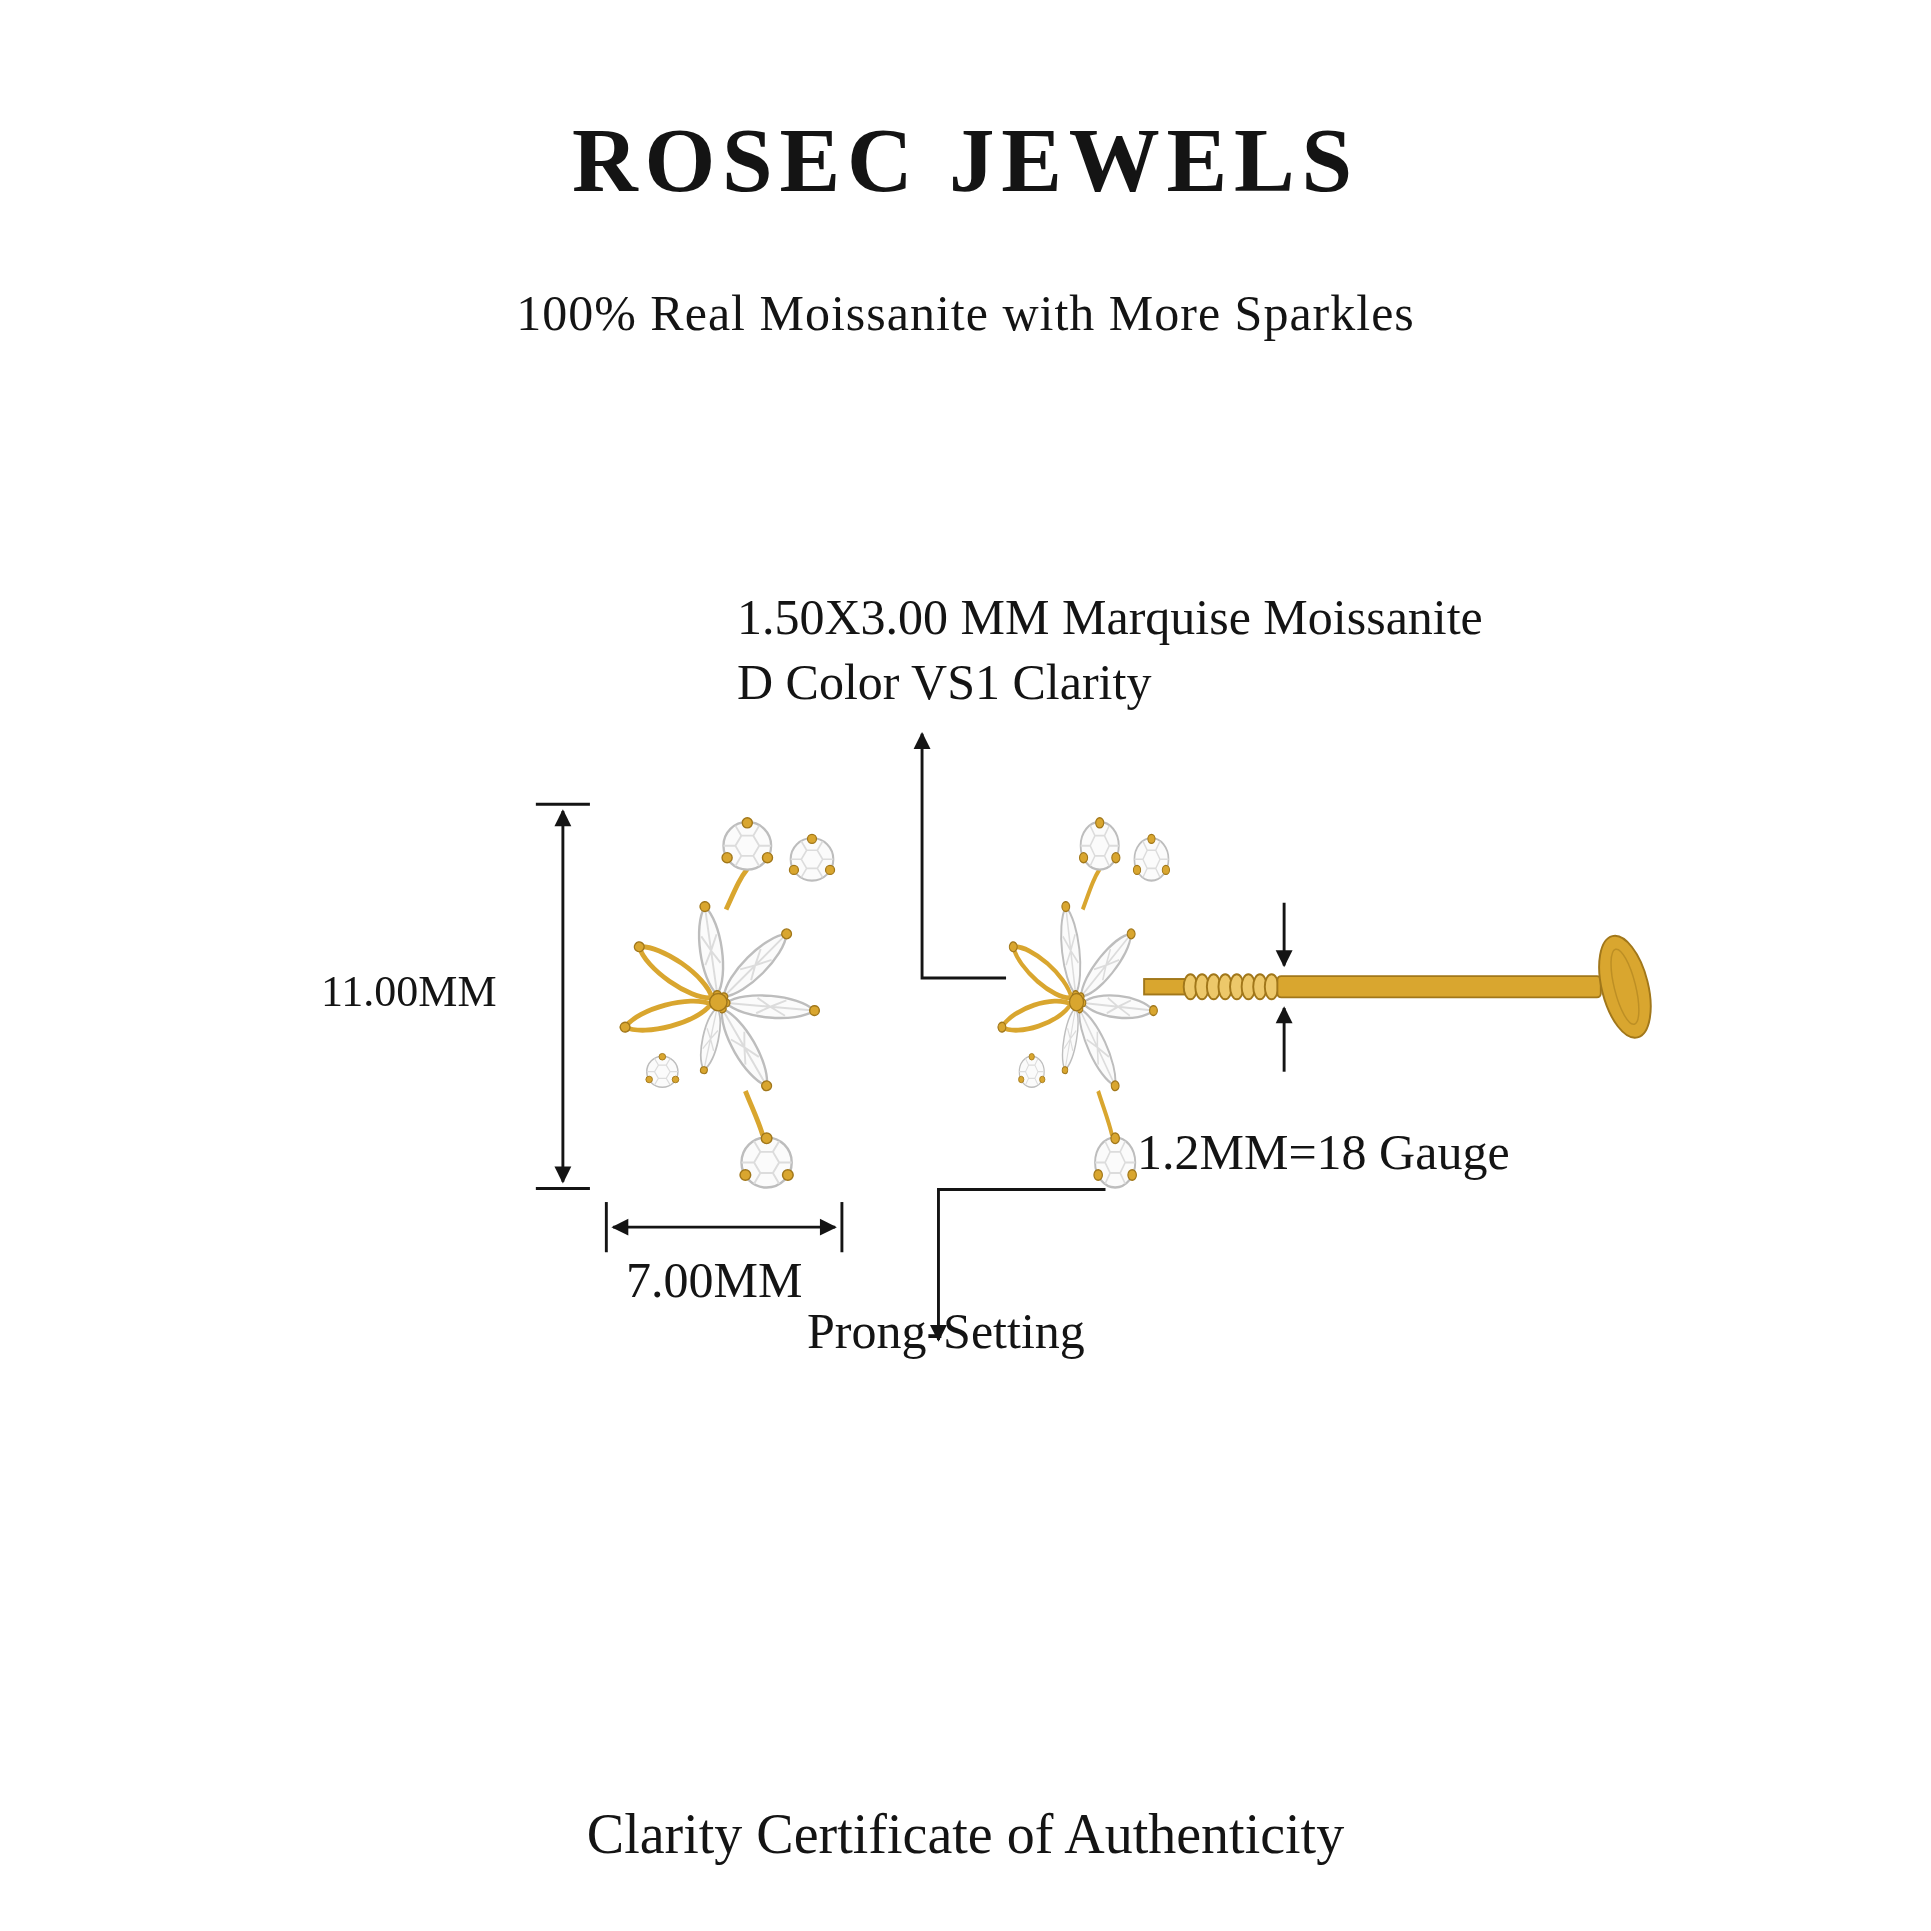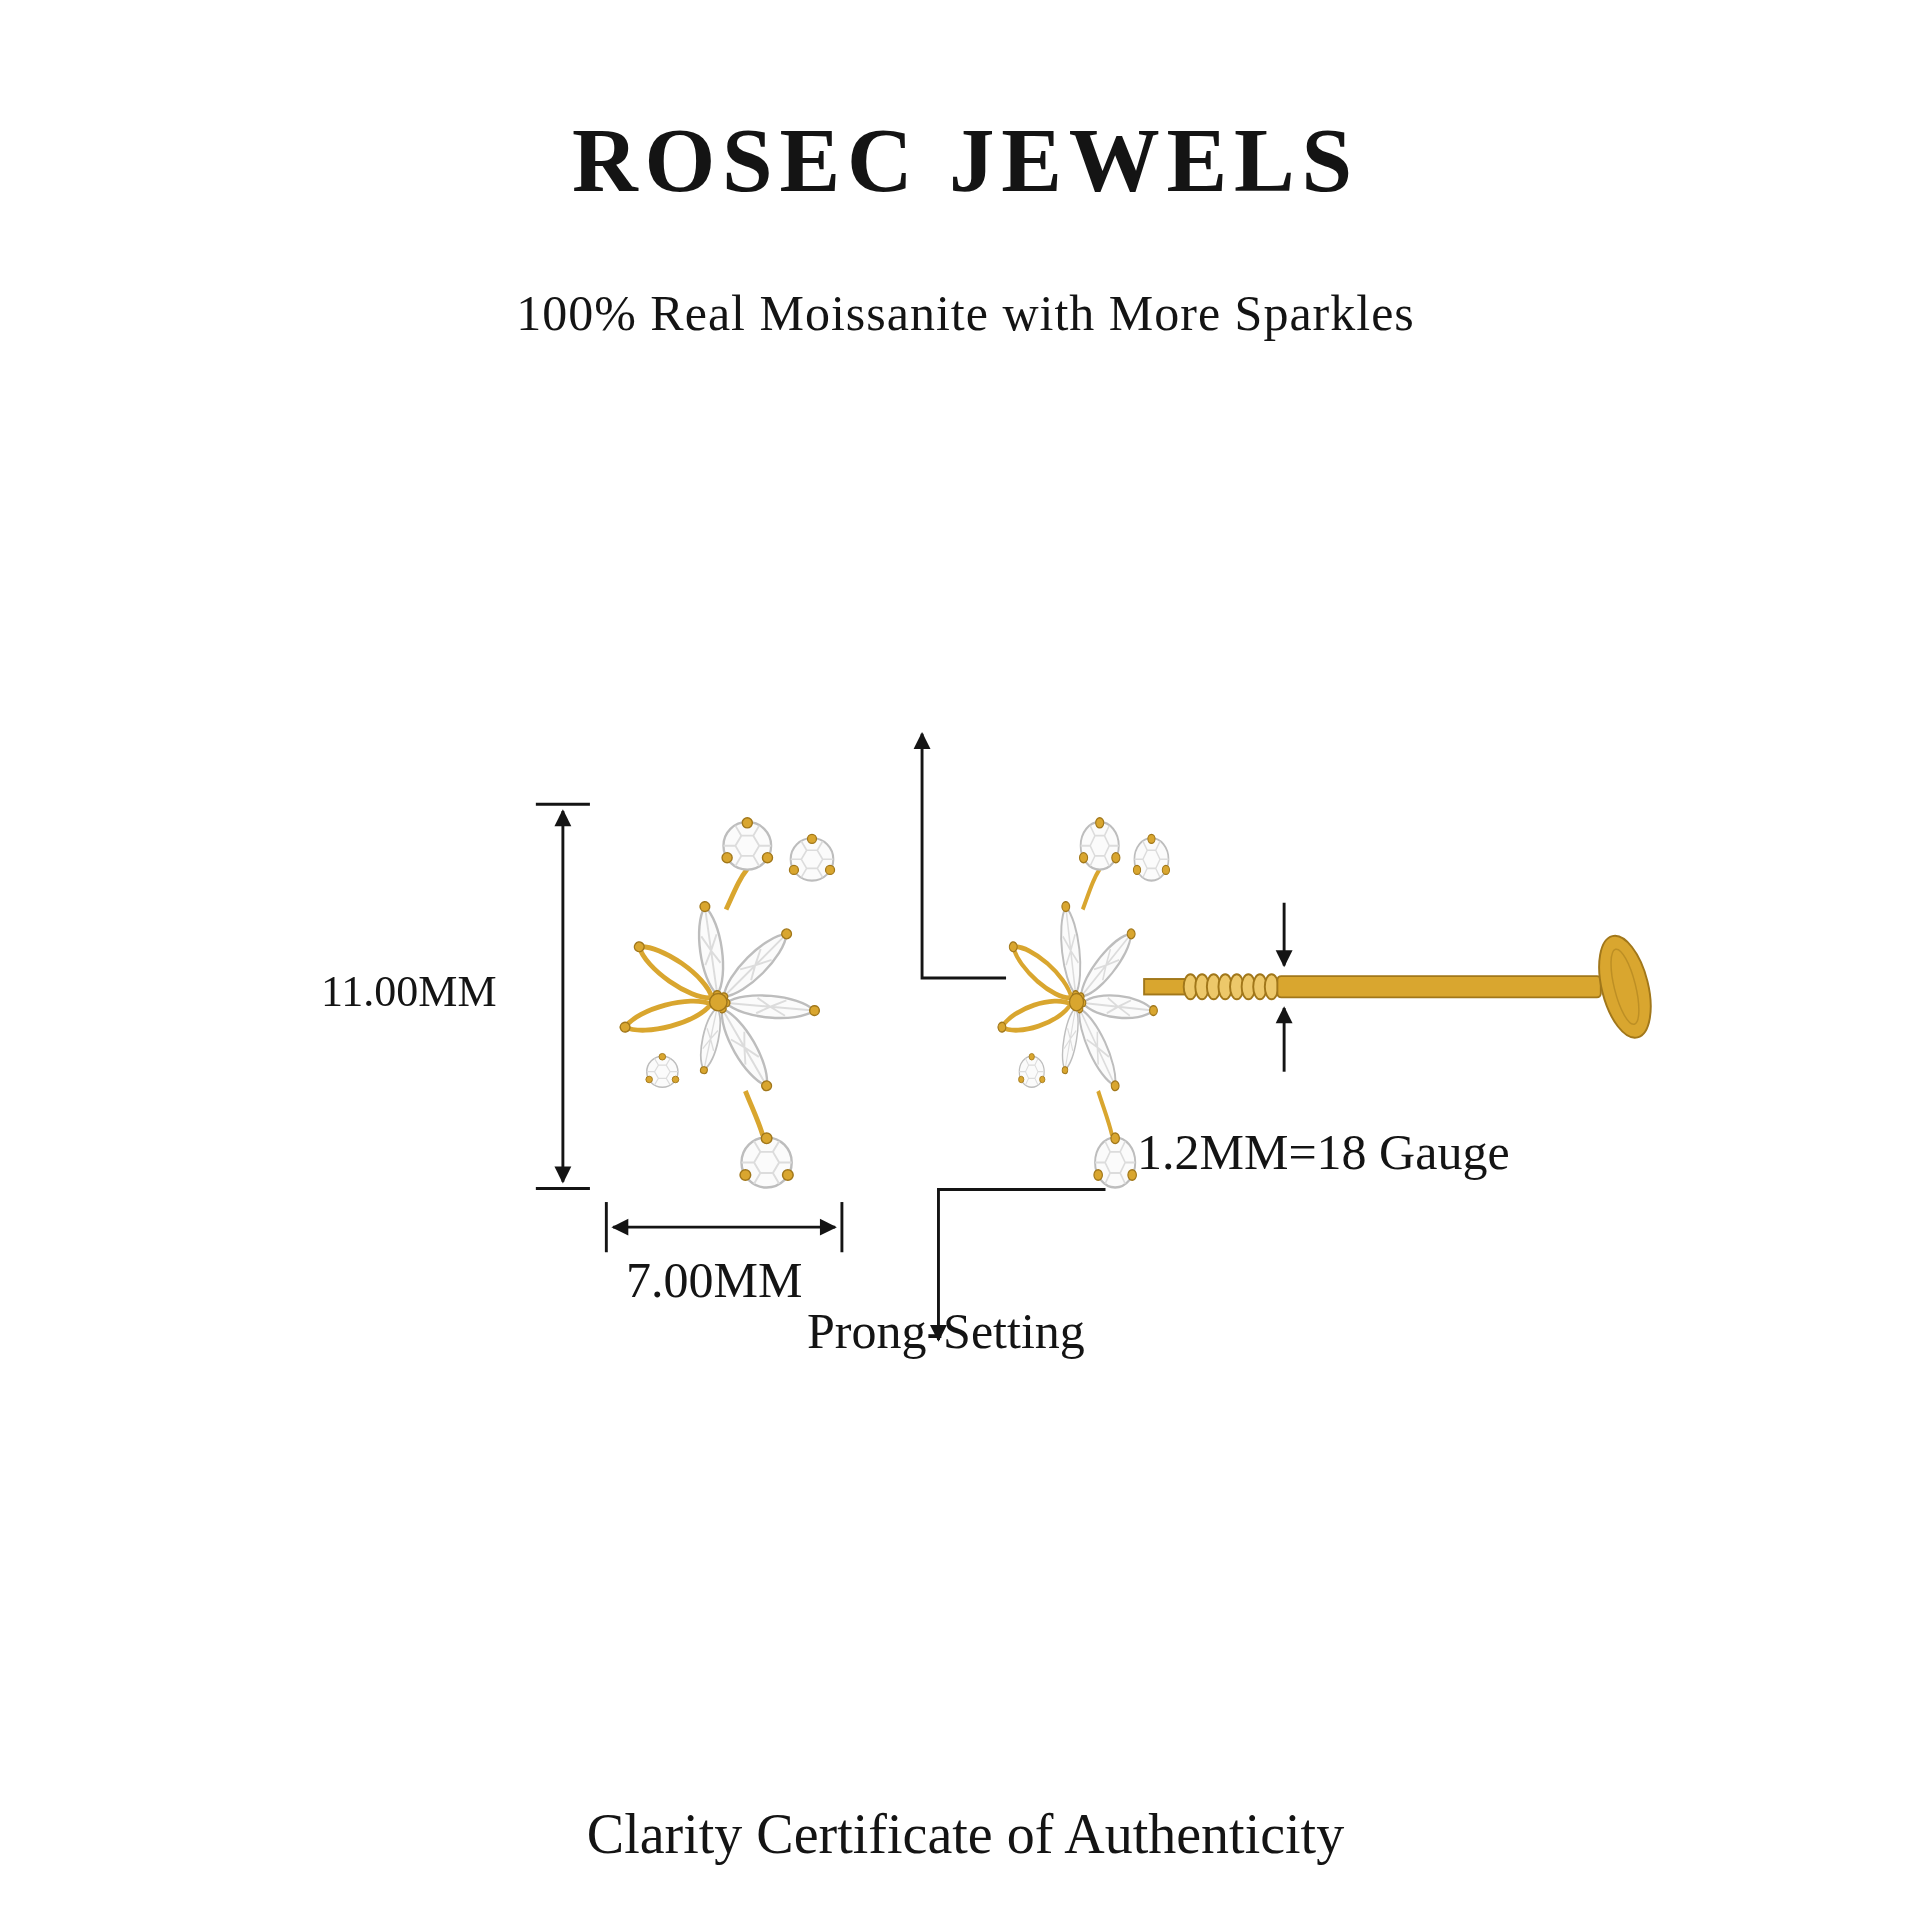--- a/index.html
+++ b/index.html
@@ -22,20 +22,24 @@
   svg.diagram{position:absolute;left:0;top:0;}
 </style>
 </head>
 <body>
 
 <div class="canvas">
 
   <div class="abs centered brand">ROSEC JEWELS</div>
   <div class="abs centered tagline">100% Real Moissanite with More Sparkles</div>
 
+  <div class="abs stone-note">
+    <div>1.50X3.00 MM Marquise Moissanite</div>
+    <div>D Color VS1 Clarity</div>
+  </div>
 
   <div class="abs height-label">11.00MM</div>
   <div class="abs width-label">7.00MM</div>
   <div class="abs gauge-label">1.2MM=18 Gauge</div>
   <div class="abs prong-label">Prong-Setting</div>
   <div class="abs centered footer-note">Clarity Certificate of Authenticity</div>
 
   <svg class="diagram" width="1931" height="1931" viewBox="0 0 2000 2000">
     <defs>
       <marker id="arw" viewBox="0 0 12 12" refX="10" refY="6" markerWidth="7" markerHeight="7" orient="auto-start-reverse">

